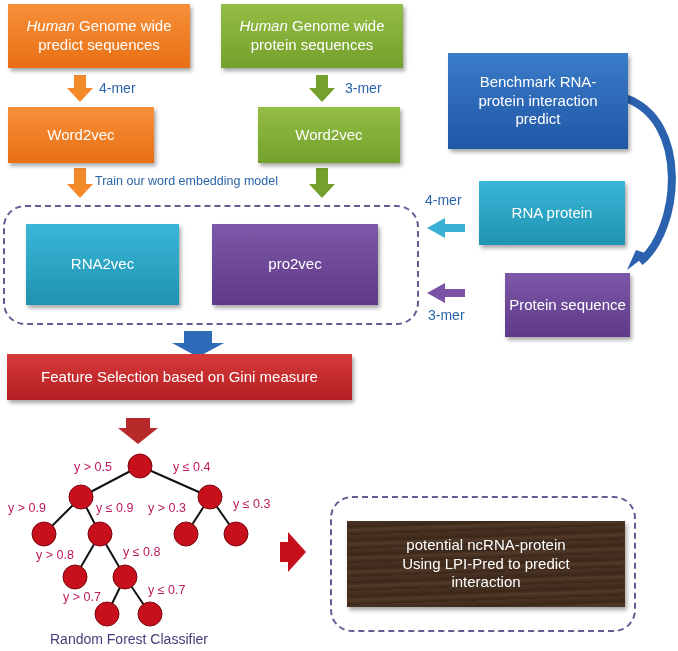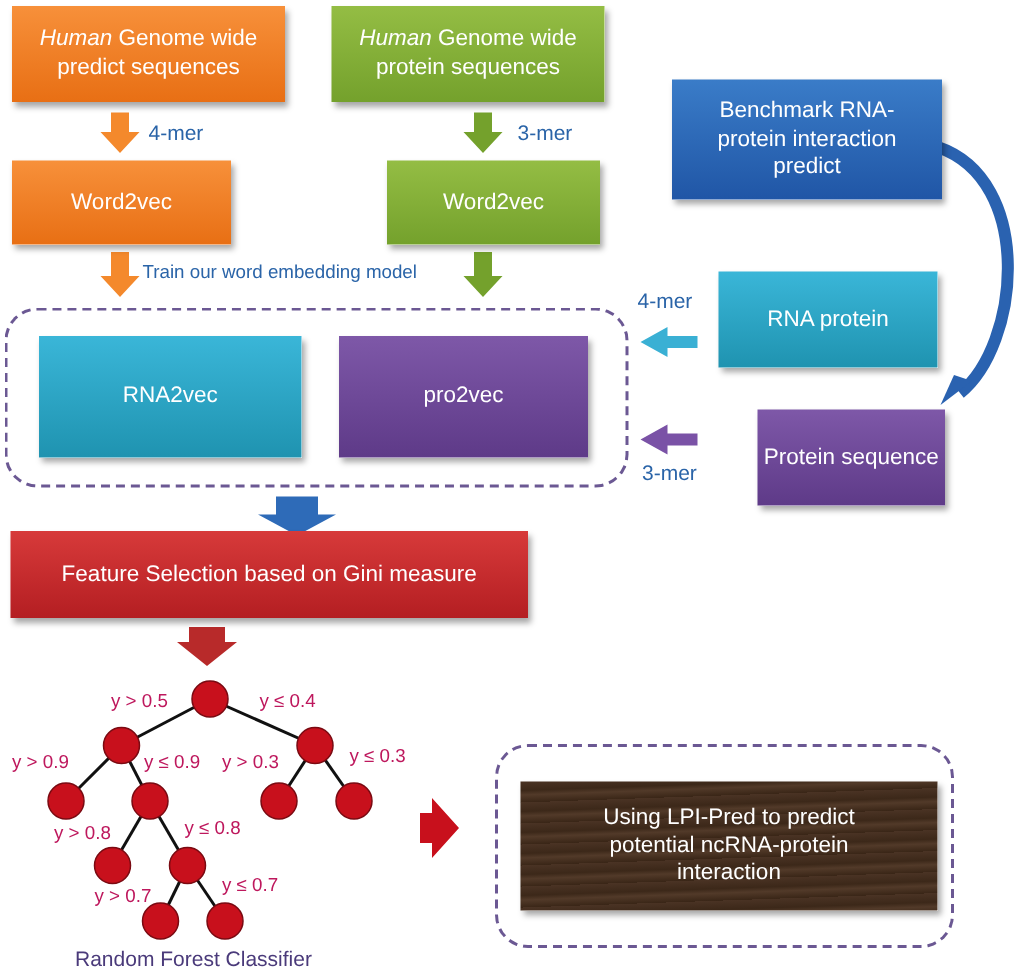--- a/index.html
+++ b/index.html
@@ -77,47 +77,47 @@
 
 <div class="box green" style="left:221px;top:4px;width:182px;height:64px;font-size:15px;flex-direction:column;">
   <div><i>Human</i><span> Genome wide</span></div>
   <div>protein sequences</div>
 </div>
 <div class="label" style="left:345px;top:80px;">3-mer</div>
 <div class="box green" style="left:258px;top:107px;width:142px;height:56px;font-size:15px;">Word2vec</div>
 
 <div class="label" style="left:95px;top:174px;font-size:12.5px;">Train our word embedding model</div>
 
-<div class="box blue" style="left:448px;top:53px;width:180px;height:80px;font-size:15px;flex-direction:column;">
+<div class="box blue" style="left:448px;top:53px;width:180px;height:96px;font-size:15px;flex-direction:column;">
   <div>Benchmark RNA-</div>
   <div>protein interaction</div>
   <div>predict</div>
 </div>
 
 <div class="dash" style="left:3px;top:205px;width:412px;height:116px;"></div>
-<div class="box cyan" style="left:26px;top:224px;width:175px;height:81px;font-size:15px;">RNA2vec</div>
-<div class="box purple" style="left:226px;top:224px;width:166px;height:81px;font-size:15px;">pro2vec</div>
+<div class="box cyan" style="left:26px;top:224px;width:153px;height:81px;font-size:15px;">RNA2vec</div>
+<div class="box purple" style="left:212px;top:224px;width:166px;height:81px;font-size:15px;">pro2vec</div>
 
 <div class="label" style="left:425px;top:192px;">4-mer</div>
 <div class="box cyan" style="left:479px;top:181px;width:146px;height:64px;font-size:15px;">RNA protein</div>
 <div class="box purple" style="left:505px;top:273px;width:125px;height:64px;font-size:15px;">Protein sequence</div>
 <div class="label" style="left:428px;top:307px;">3-mer</div>
 
-<div class="box red" style="left:7px;top:354px;width:345px;height:58px;font-size:15px;">Feature Selection based on Gini measure</div>
+<div class="box red" style="left:7px;top:354px;width:345px;height:46px;font-size:15px;">Feature Selection based on Gini measure</div>
 
 <div class="tlabel" style="left:74px;top:460px;">y &gt; 0.5</div>
 <div class="tlabel" style="left:173px;top:460px;">y ≤ 0.4</div>
 <div class="tlabel" style="left:8px;top:501px;">y &gt; 0.9</div>
 <div class="tlabel" style="left:96px;top:501px;">y ≤ 0.9</div>
 <div class="tlabel" style="left:148px;top:501px;">y &gt; 0.3</div>
 <div class="tlabel" style="left:233px;top:497px;">y ≤ 0.3</div>
 <div class="tlabel" style="left:36px;top:548px;">y &gt; 0.8</div>
 <div class="tlabel" style="left:123px;top:545px;">y ≤ 0.8</div>
 <div class="tlabel" style="left:63px;top:590px;">y &gt; 0.7</div>
 <div class="tlabel" style="left:148px;top:583px;">y ≤  0.7</div>
 <div class="tlabel" style="left:50px;top:631px;font-size:14px;color:#4a3a7a;">Random Forest Classifier</div>
 
 <div class="dash" style="left:330px;top:496px;width:302px;height:132px;"></div>
 <div class="box wood" style="left:347px;top:521px;width:278px;height:86px;font-size:15px;flex-direction:column;">
+  <div>potential ncRNA-protein</div>
   <div>Using LPI-Pred to predict</div>
-  <div>potential ncRNA-protein</div>
   <div>interaction</div>
 </div>
 
 </body></html>

